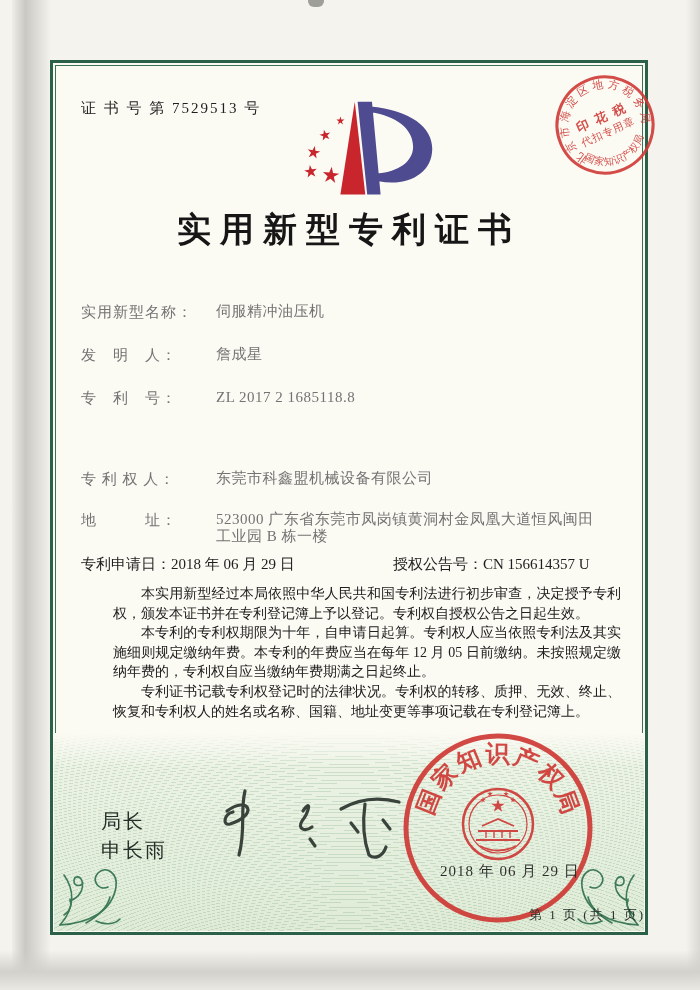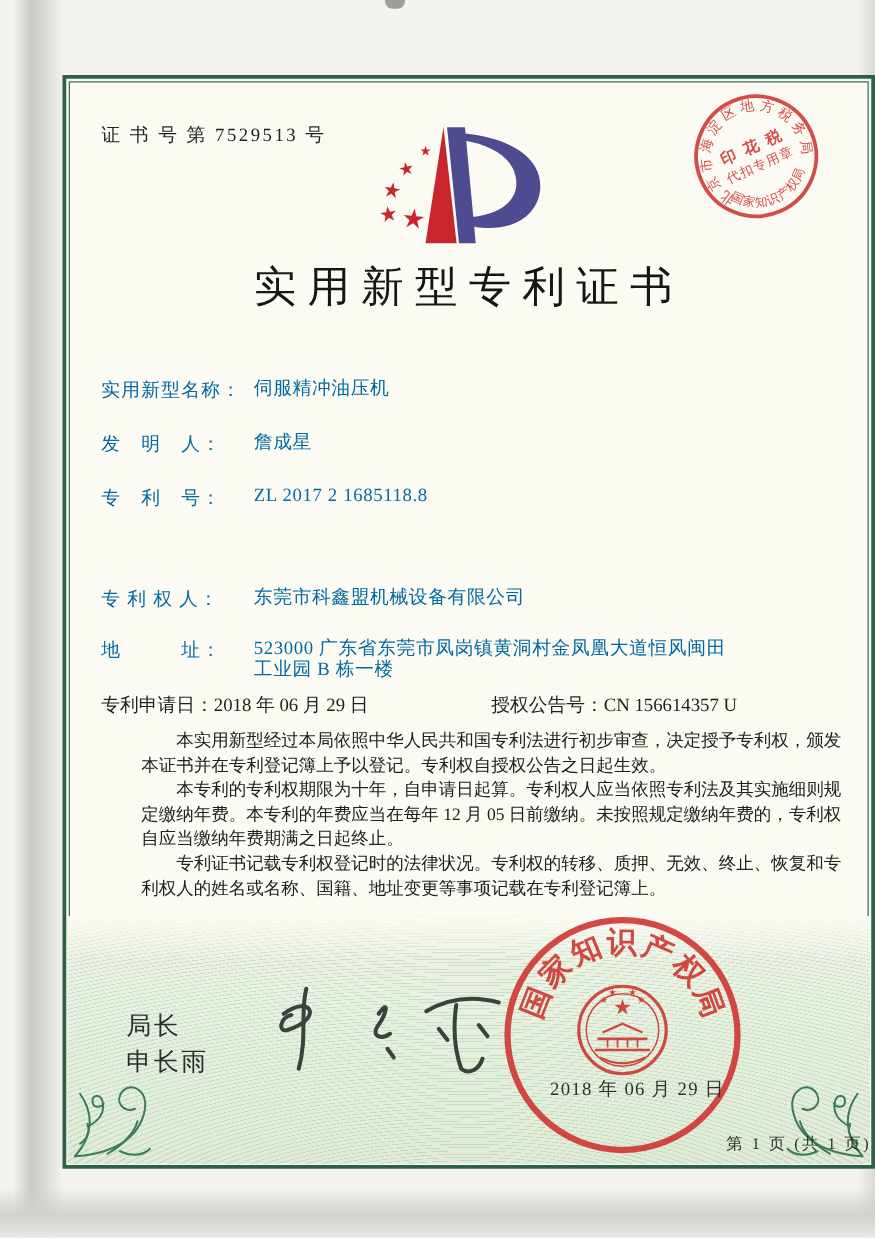--- a/index.html
+++ b/index.html
@@ -9,35 +9,35 @@
   
   .scan-left{position:absolute;left:12px;top:0;width:38px;height:990px;
     background:linear-gradient(90deg,#efeee8 0%,#c9c8c2 35%,#dcdbd5 65%,#f2f1eb 100%);}
   .scan-right{position:absolute;right:0;top:0;width:14px;height:990px;
     background:linear-gradient(270deg,#d9d8d2,#f4f3ed);}
   .scan-bottom{position:absolute;left:0;bottom:0;width:700px;height:40px;
     background:linear-gradient(180deg,rgba(0,0,0,0) 0%,#d2d1cb 55%,#e9e8e2 100%);}
   .scan-speck{position:absolute;left:308px;top:0;width:16px;height:7px;background:#8a8a84;
     border-radius:0 0 6px 6px;opacity:.8;}
   
-  .frame{position:absolute;left:50px;top:60px;width:650px;height:875px;
+  .frame{position:absolute;left:50px;top:60px;width:598px;height:875px;
     border:3px solid #2c6149;background:#fbfaf3;box-sizing:border-box;}
   .frame-inner{position:absolute;inset:2px;border:1px solid #3b7257;pointer-events:none;}
   .band{position:absolute;left:1px;right:1px;bottom:1px;height:198px;
     background:
       repeating-radial-gradient(ellipse 900px 340px at 50% 135%,
         rgba(92,152,104,.22) 0 1.5px, rgba(92,152,104,0) 1.5px 7px),
       linear-gradient(180deg,#eef4e7,#dfebd7);}
   .band-fade{position:absolute;left:0;right:0;top:0;height:34px;
     background:linear-gradient(180deg,#fbfaf3,rgba(251,250,243,0));}
   .cert-no{position:absolute;left:28px;top:36px;font-size:15px;letter-spacing:2px;color:#1f1f1f;}
   .logo{position:absolute;left:225px;top:34px;}
   .title{position:absolute;left:0;right:0;top:144px;text-align:center;
-    font-size:34px;font-weight:400;letter-spacing:9px;color:#161616;}
-  .field{position:absolute;left:28px;right:26px;display:flex;font-size:15px;color:#0369a1;}
+    font-size:34px;font-weight:700;letter-spacing:9px;color:#161616;}
+  .field{position:absolute;left:28px;right:26px;display:flex;font-size:15px;color:#737373;gap:13px;}
   .field .lbl{flex:0 0 122px;letter-spacing:1px;}
   .field .val{flex:1;letter-spacing:.5px;line-height:17px;}
   .grant{position:absolute;left:28px;right:10px;top:492px;font-size:15px;color:#1e1e1e;}
   .grant .g-right{position:absolute;left:312px;top:0;}
   .paras{position:absolute;left:28px;right:24px;top:521px;font-size:14px;line-height:19.6px;
     color:#202020;text-align:justify;margin-left:32px;}
   .paras p{margin:0;text-indent:2em;}
   .signer{position:absolute;left:48px;top:744px;font-size:20px;color:#26302a;line-height:29px;
     letter-spacing:2px;z-index:3;}
   .signature{position:absolute;left:160px;top:722px;z-index:3;}

